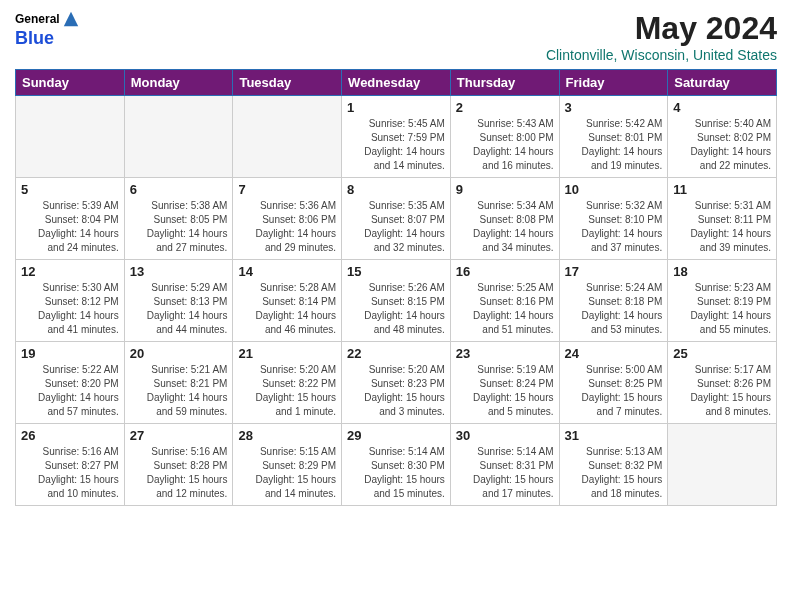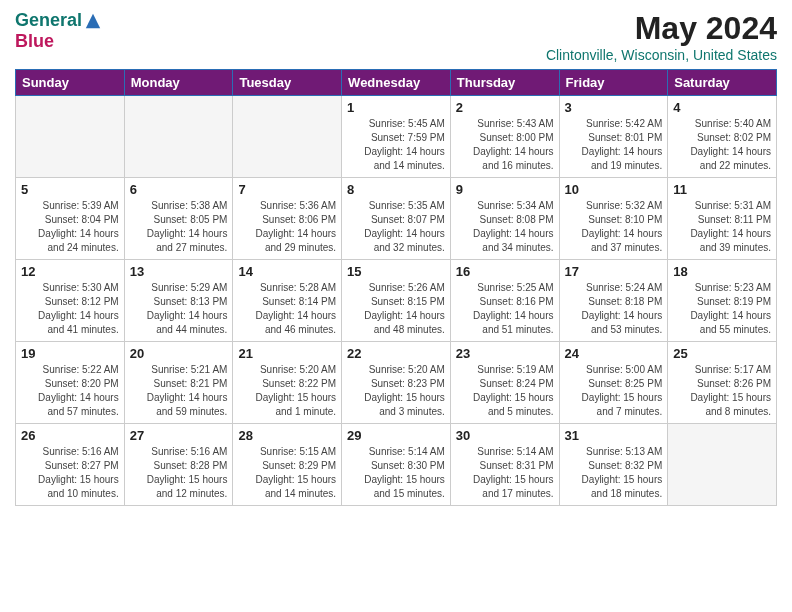--- a/index.html
+++ b/index.html
@@ -24,28 +24,28 @@
     .logo {
       display: flex;
       flex-direction: column;
       align-items: flex-start;
     }
     .logo-text {
       display: flex;
       align-items: center;
     }
     .logo-general {
-      font-size: 18px;
-      font-weight: bold;
-      color: #0f766e;
+      font-size: 12px;
+      font-weight: bold;
+      color: #000000;
     }
     .logo-blue {
       font-size: 18px;
       font-weight: bold;
-      color: #be185d;
+      color: #1d4ed8;
     }
     .logo-icon {
       width: 18px;
       height: 18px;
       margin-left: 2px;
     }
     .title-area {
       text-align: right;
     }
     .month-year {

